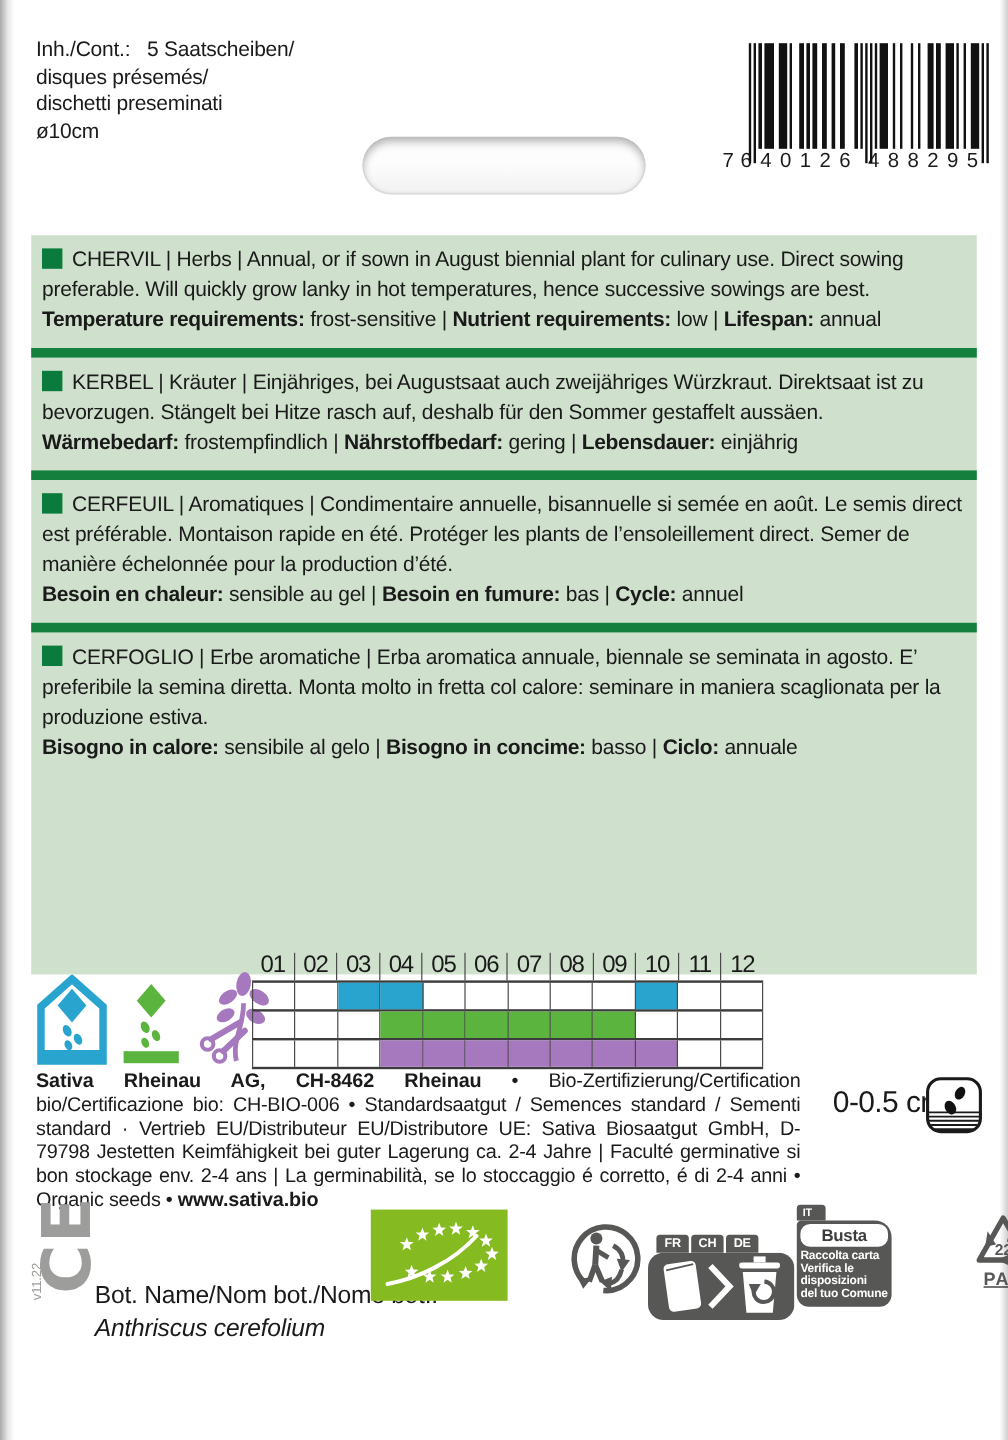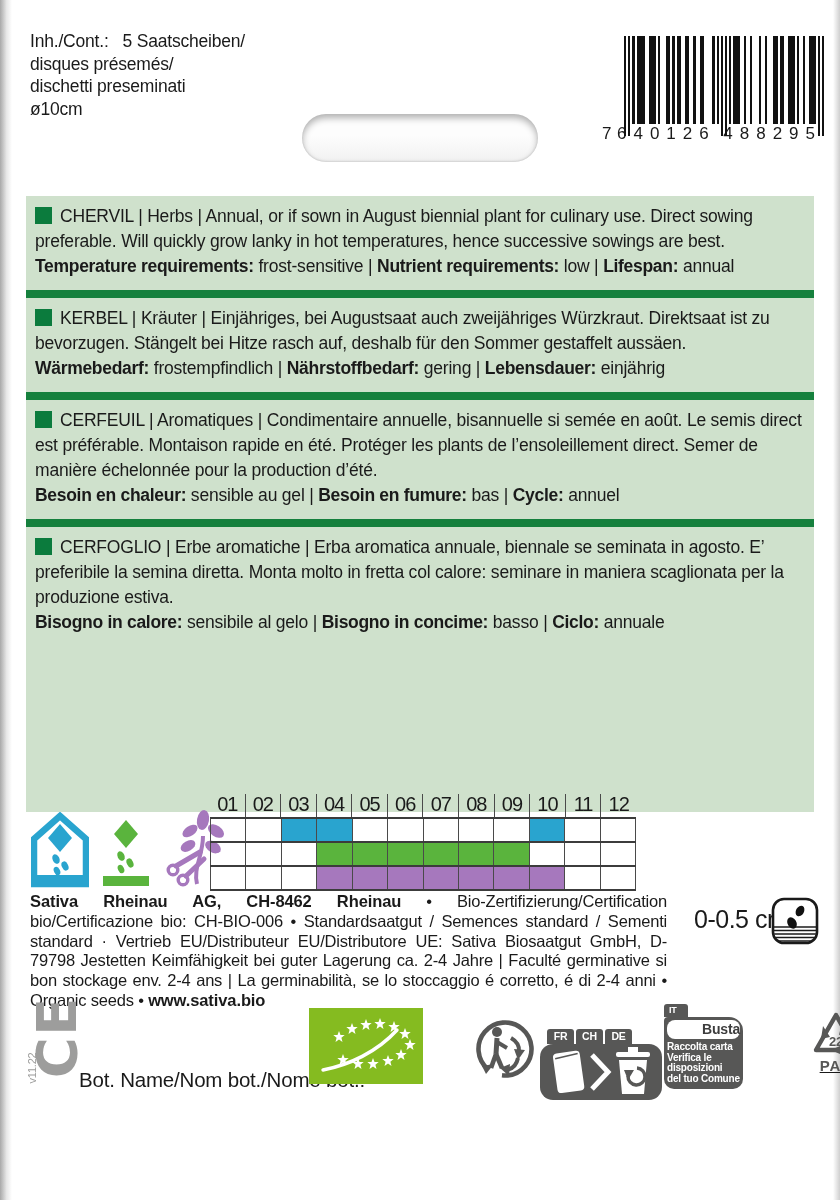--- a/index.html
+++ b/index.html
@@ -66,21 +66,21 @@
   .eu-logo{position:absolute;left:309px;top:1008px;width:114px;height:76px;background:#85bb20;}
   .triman{position:absolute;left:474px;top:1016px;}
   .sorting{position:absolute;left:540px;top:1006px;width:122px;margin-top:23px;}
   .sort-tabs{display:flex;gap:2px;padding-left:7px;}
   .sort-tabs div{width:27px;height:15px;background:#575756;color:#fff;font-size:10.5px;font-weight:bold;
                  text-align:center;line-height:15px;border-radius:3px 3px 0 0;}
   .busta{position:absolute;left:664px;top:1004px;width:79px;}
   .it-tab{width:24px;height:13px;background:#575756;color:#fff;font-size:9px;font-weight:bold;
           padding-left:5px;border-radius:3px 3px 0 0;box-sizing:border-box;line-height:13px;}
   .busta-body{background:#575756;border-radius:4px 14px 10px 10px;padding:3px 3px 5px 3px;}
-  .busta-band{background:#fff;border-radius:8px;height:19px;text-align:right;font-size:14px;
+  .busta-band{background:#fff;border-radius:8px;height:19px;text-align:center;font-size:14px;
               font-weight:bold;color:#3d3d3d;line-height:19px;}
   .busta-lines{color:#fff;font-size:10px;font-weight:bold;line-height:10.5px;margin-top:3px;}
   .pap{position:absolute;left:807px;top:1008px;width:58px;text-align:center;text-decoration:underline;}
   .pap-label{font-size:15px;font-weight:bold;color:#575756;letter-spacing:1px;margin-top:-3px;}
 </style>
 </head>
 <body>
 
 <div class="page">
   <div class="edge-left"></div>
@@ -266,20 +266,21 @@
 
   <div class="ce-wrap">
     <span class="ce-text">CE</span>
   </div>
   <div class="ver-wrap">
     <span class="ver-text">v11.22</span>
   </div>
 
   <div class="bot">
     <div>Bot. Name/Nom bot./Nome bot.:</div>
+    <div class="sci">Anthriscus cerefolium</div>
   </div>
 
   <div class="eu-logo">
     <svg width="114" height="76" viewBox="0 0 114 76" id="eu-svg">
       <path d="M14,62 C40,57 68,44 88,22" fill="none" stroke="#fff" stroke-width="3.4" stroke-linecap="round"></path>
     <polygon points="30.0,23.0 31.5,27.0 35.7,27.1 32.4,29.8 33.5,33.9 30.0,31.5 26.5,33.9 27.6,29.8 24.3,27.1 28.5,27.0 " fill="#fff"></polygon>
         <polygon points="43.0,15.0 44.5,19.0 48.7,19.1 45.4,21.8 46.5,25.9 43.0,23.5 39.5,25.9 40.6,21.8 37.3,19.1 41.5,19.0 " fill="#fff"></polygon>
         <polygon points="57.0,11.0 58.5,15.0 62.7,15.1 59.4,17.8 60.5,21.9 57.0,19.5 53.5,21.9 54.6,17.8 51.3,15.1 55.5,15.0 " fill="#fff"></polygon>
         <polygon points="71.0,10.0 72.5,14.0 76.7,14.1 73.4,16.8 74.5,20.9 71.0,18.5 67.5,20.9 68.6,16.8 65.3,14.1 69.5,14.0 " fill="#fff"></polygon>
         <polygon points="85.0,13.0 86.5,17.0 90.7,17.1 87.4,19.8 88.5,23.9 85.0,21.5 81.5,23.9 82.6,19.8 79.3,17.1 83.5,17.0 " fill="#fff"></polygon>

